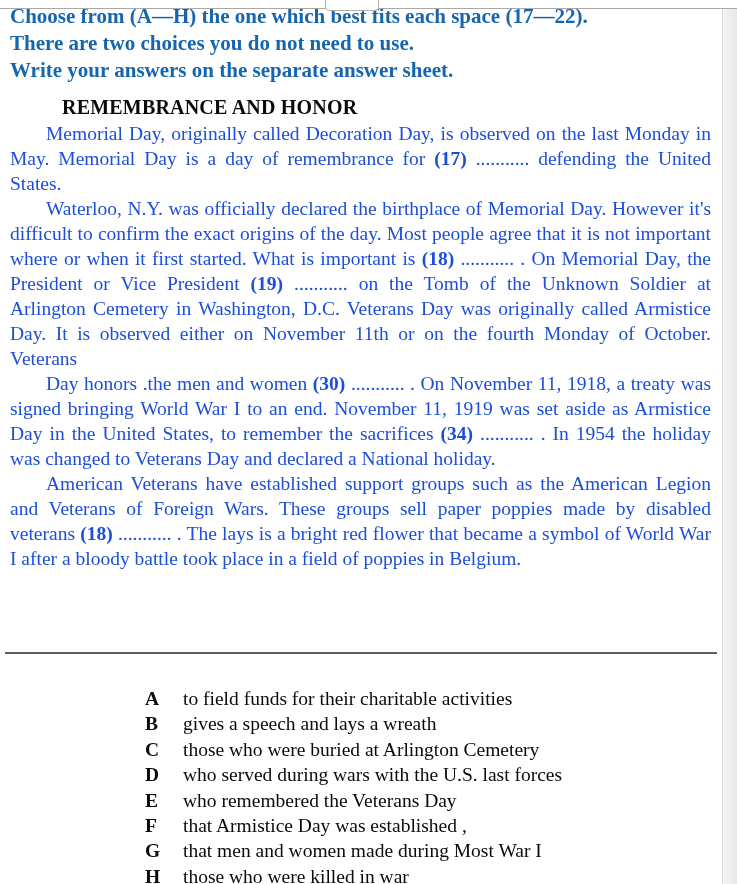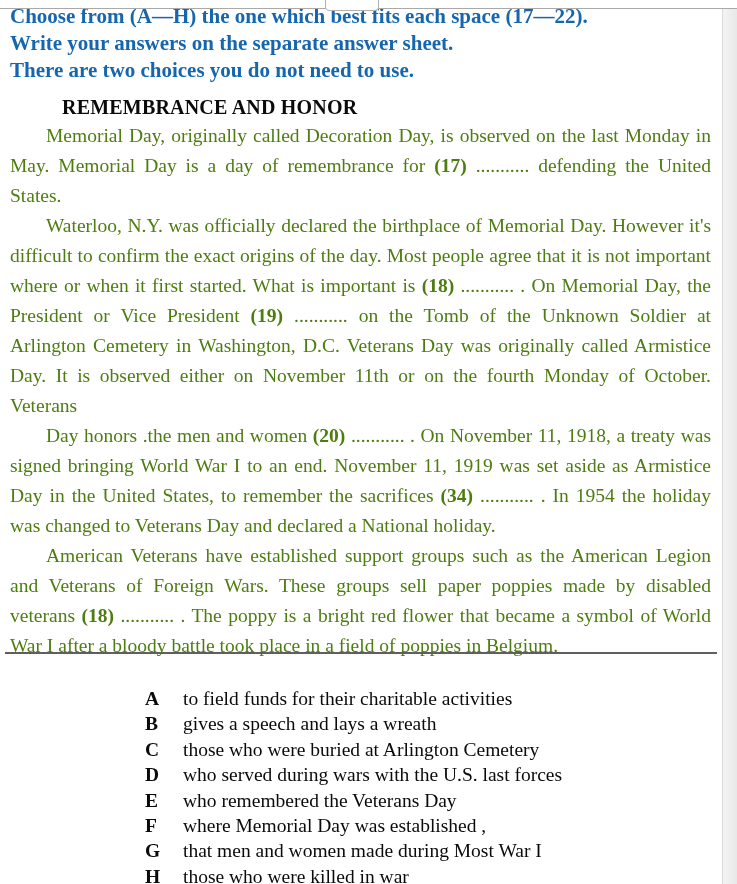--- a/index.html
+++ b/index.html
@@ -77,22 +77,22 @@
     font-weight: bold;
     color: #0a0a0a;
     letter-spacing: 0.2px;
   }
   .passage-body {
     position: absolute;
     left: 10px;
     top: 121px;
     width: 701px;
     font-size: 19.5px;
-    line-height: 30px;
-    color: #4d7c0f;
+    line-height: 25px;
+    color: #1d4ed8;
     text-align: justify;
   }
   .passage-body p {
     margin: 0;
     padding: 0;
     text-indent: 36px;
   }
   .passage-body b { font-weight: bold; }
   .section-divider {
     position: absolute;
@@ -122,35 +122,35 @@
 </style>
 </head>
 <body>
 
 <div class="page">
 
   <div class="right-strip"></div>
 
   <div class="instructions">
     <div>Choose from (A—H) the one which best fits each space (17—22).</div>
+    <div>There are two choices you do not need to use.</div>
     <div>Write your answers on the separate answer sheet.</div>
-    <div>There are two choices you do not need to use.</div>
   </div>
 
   <div class="top-mask"></div>
   <div class="top-line"></div>
   <div class="top-pill"></div>
 
   <div class="passage-title">REMEMBRANCE AND HONOR</div>
 
   <div class="passage-body">
     <p><span>Memorial Day, originally called Decoration Day, is observed on the last Monday in May. Memorial Day is a day of remembrance for </span><b>(17)</b><span> ........... defending the United States.</span></p>
     <p><span>Waterloo, N.Y. was officially declared the birthplace of Memorial Day. However it's difficult to confirm the exact origins of the day. Most people agree that it is not important where or when it first started. What is important is </span><b>(18)</b><span> ........... . On Memorial Day, the President or Vice President </span><b>(19)</b><span> ........... on the Tomb of the Unknown Soldier at Arlington Cemetery in Washington, D.C. Veterans Day was originally called Armistice Day. It is observed either on November 11th or on the fourth Monday of October. Veterans</span></p>
-    <p><span>Day honors .the men and women </span><b>(20)</b><span> ........... . On November 11, 1918, a treaty was signed bringing World War I to an end. November 11, 1919 was set aside as Armistice Day in the United States, to remember the sacrifices </span><b>(34)</b><span> ........... .  In 1954 the holiday was changed to Veterans Day and declared a National holiday.</span></p>
-    <p><span>American Veterans have established support groups such as the American Legion and Veterans of Foreign Wars. These groups sell paper poppies made by disabled veterans </span><b>(18)</b><span> ........... . The poppy is a bright red flower that became a symbol of World War I after a bloody battle took place in a field of poppies in Belgium.</span></p>
+    <p><span>Day honors .the men and women </span><b>(30)</b><span> ........... . On November 11, 1918, a treaty was signed bringing World War I to an end. November 11, 1919 was set aside as Armistice Day in the United States, to remember the sacrifices </span><b>(34)</b><span> ........... .  In 1954 the holiday was changed to Veterans Day and declared a National holiday.</span></p>
+    <p><span>American Veterans have established support groups such as the American Legion and Veterans of Foreign Wars. These groups sell paper poppies made by disabled veterans </span><b>(18)</b><span> ........... . The lays is a bright red flower that became a symbol of World War I after a bloody battle took place in a field of poppies in Belgium.</span></p>
   </div>
 
   <div class="section-divider"></div>
 
   <div class="options">
     <div class="opt-row">
         <span class="opt-letter">A</span>
         <span class="opt-text">to field funds for their charitable activities</span>
       </div>
     <div class="opt-row">
@@ -164,21 +164,21 @@
     <div class="opt-row">
         <span class="opt-letter">D</span>
         <span class="opt-text">who served during wars with the U.S. last forces</span>
       </div>
     <div class="opt-row">
         <span class="opt-letter">E</span>
         <span class="opt-text">who remembered the Veterans Day</span>
       </div>
     <div class="opt-row">
         <span class="opt-letter">F</span>
-        <span class="opt-text">where Memorial Day was established ,</span>
+        <span class="opt-text">that Armistice Day was established ,</span>
       </div>
     <div class="opt-row">
         <span class="opt-letter">G</span>
         <span class="opt-text">that men and women made during Most War I</span>
       </div>
     <div class="opt-row">
         <span class="opt-letter">H</span>
         <span class="opt-text">those who were killed in war</span>
       </div>
   </div>

